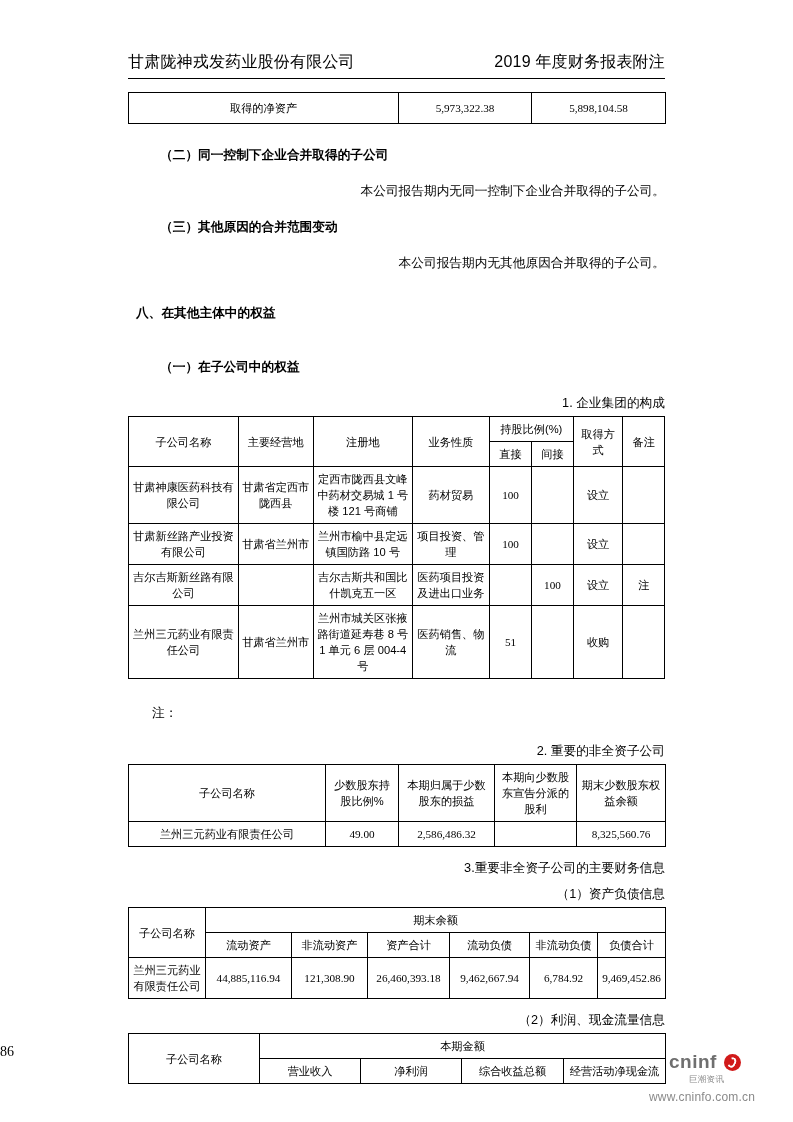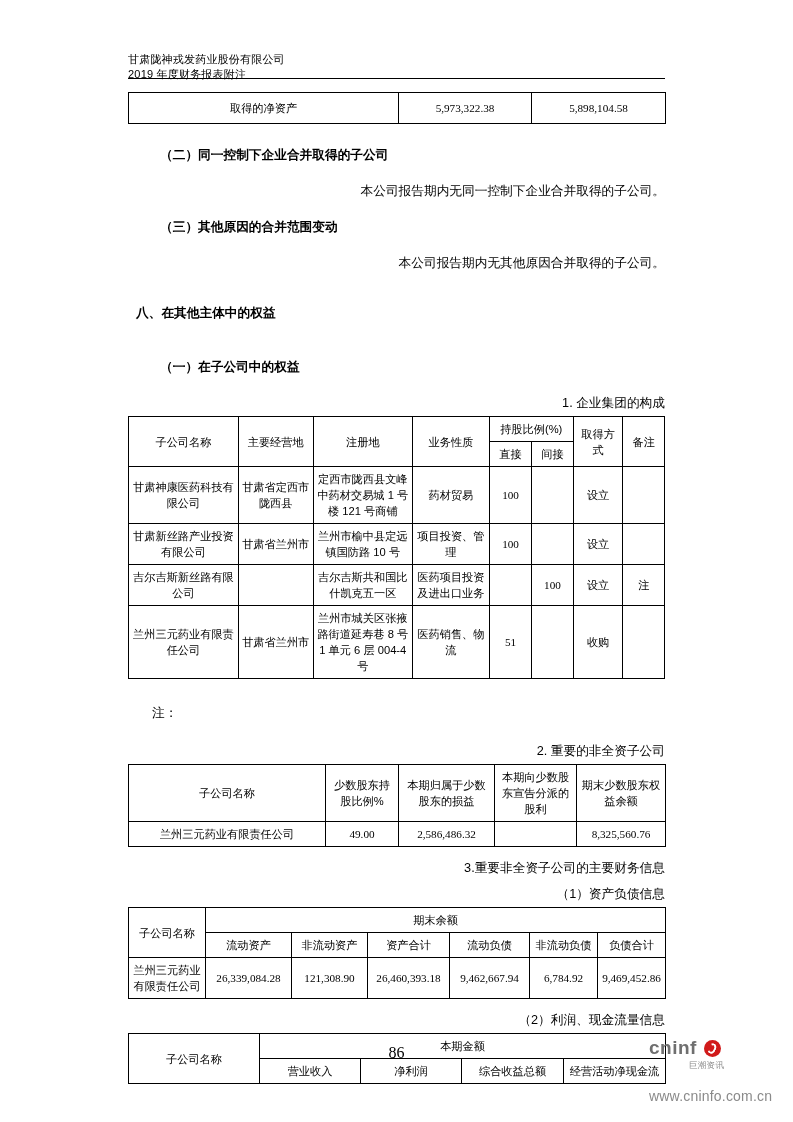--- a/index.html
+++ b/index.html
@@ -23,23 +23,22 @@
     padding: 0;
   }
   .header {
     position: absolute;
     top: 52px;
     left: 128px;
     right: 128px;
     display: flex;
     justify-content: space-between;
     align-items: baseline;
-    font-size: 11px;
+    font-size: 16px;
     letter-spacing: 0.2px;
-    flex-direction: column;
   }
   .header-rule {
     position: absolute;
     top: 78px;
     left: 128px;
     width: 537px;
     border-bottom: 1px solid #000;
   }
   .content {
     position: absolute;
@@ -86,35 +85,36 @@
     text-align: left;
     padding-left: 6px;
   }
   .t-first td { height: 22px; }
 
   .footer-num {
     position: absolute;
     top: 1044px;
     left: 0;
     width: 793px;
-    text-align: center;
-    font-size: 16px;
+    text-align: left;
+    font-size: 14px;
   }
   .logo {
     position: absolute;
     right: 26px;
     bottom: 18px;
     width: 118px;
     text-align: left;
     font-family: "Liberation Sans", sans-serif;
   }
   .logo-row {
     display: flex;
     align-items: center;
     gap: 7px;
+    margin-left: 20px;
   }
   .logo-text {
     font-size: 19px;
     font-weight: bold;
     color: #6f6f6f;
     letter-spacing: 0.5px;
   }
   .logo-mark {
     width: 17px;
     height: 17px;
@@ -137,23 +137,23 @@
     box-sizing: border-box;
   }
   .logo-sub {
     font-size: 8.5px;
     color: #8a8a8a;
     margin-top: 1px;
     letter-spacing: 0.3px;
     padding-left: 40px;
   }
   .logo-url {
-    font-size: 14px;
+    font-size: 12px;
     color: #8a8a8a;
-    margin-top: 16px;
+    margin-top: 4px;
     letter-spacing: 0.2px;
   }
   .small-note {
     font-size: 12.7px;
     line-height: 26px;
   }
   .cn { font-family: "Liberation Sans", "DejaVu Sans", sans-serif; }
 </style>
 </head>
 <body>
@@ -329,21 +329,21 @@
           <th class="cn">非流动资产</th>
           <th class="cn">资产合计</th>
           <th class="cn">流动负债</th>
           <th class="cn">非流动负债</th>
           <th class="cn">负债合计</th>
         </tr>
       </thead>
       <tbody>
         <tr>
           <td class="cn">兰州三元药业有限责任公司</td>
-          <td class="num">26,339,084.28</td>
+          <td class="num">44,885,116.94</td>
           <td class="num">121,308.90</td>
           <td class="num">26,460,393.18</td>
           <td class="num">9,462,667.94</td>
           <td class="num">6,784.92</td>
           <td class="num">9,469,452.86</td>
         </tr>
       </tbody>
     </table>
 
     <div class="spacer-8"></div>

